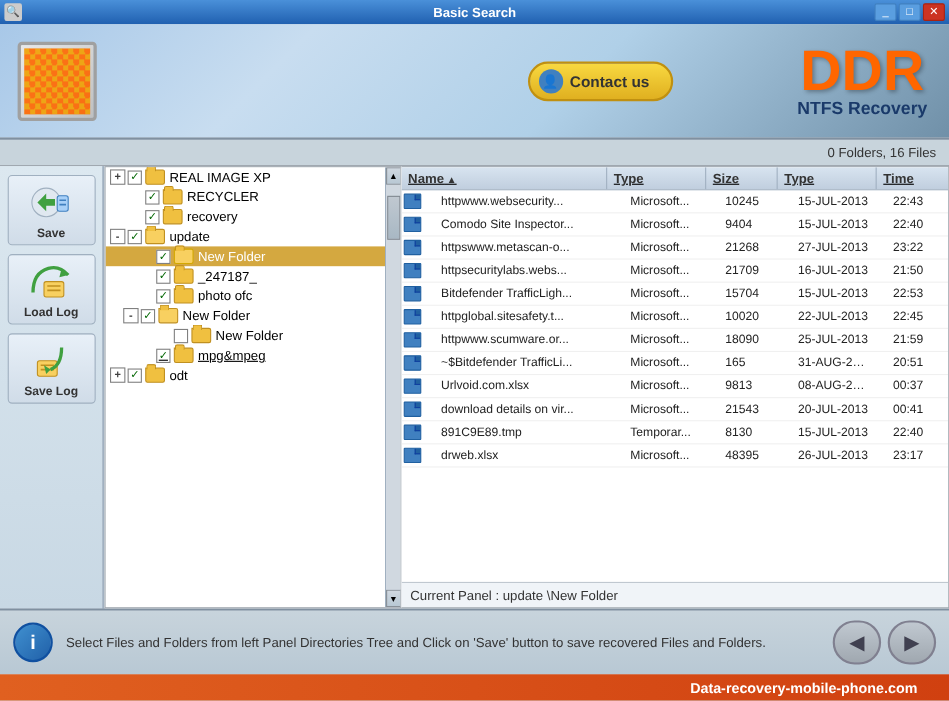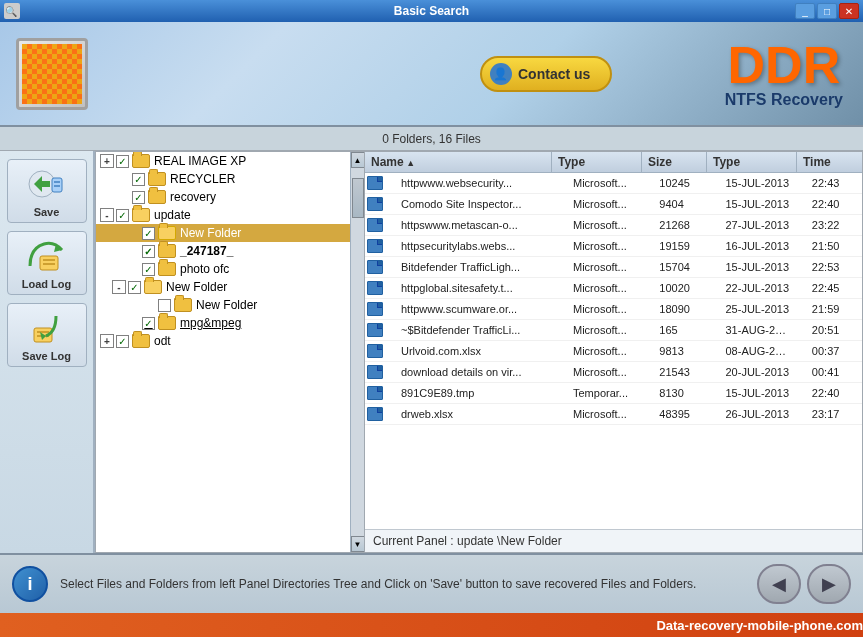--- a/index.html
+++ b/index.html
@@ -125,21 +125,21 @@
       font-weight: bold;
       color: #1a3a6a;
     }
 
     
     .stats-bar {
       height: 24px;
       background: #c8d4dc;
       display: flex;
       align-items: center;
-      justify-content: center;
+      justify-content: flex-end;
       padding: 0 12px;
       font-size: 12px;
       color: #333;
       border-bottom: 1px solid #a0a8b0;
     }
 
     
     .main-content {
       display: flex;
       height: calc(637px - 22px - 105px - 24px - 60px - 24px);
@@ -261,20 +261,21 @@
       display: flex;
       flex-direction: column;
       overflow: hidden;
     }
 
     .file-list-header {
       display: flex;
       background: linear-gradient(to bottom, #d8e4f0, #c0cede);
       border-bottom: 1px solid #a0b0c0;
       flex-shrink: 0;
+      text-decoration: underline;
     }
     .col-header {
       padding: 3px 6px;
       font-size: 12px;
       font-weight: bold;
       color: #333;
       border-right: 1px solid #a0b0c0;
       cursor: pointer;
       user-select: none;
       white-space: nowrap;
@@ -384,21 +385,21 @@
       color: #404050;
     }
 
     
     .footer {
       height: 24px;
       background: linear-gradient(to right, #e06020, #d04010);
       display: flex;
       align-items: center;
       justify-content: flex-end;
-      padding: 0 0;
+      padding: 0 29px;
     }
     .footer-text {
       color: white;
       font-size: 13px;
       font-weight: bold;
     }
 
     
     .tree-scroll-area {
       display: flex;
@@ -556,21 +557,21 @@
           <span>update</span>
         </div>
 
         <div class="tree-item highlighted" style="padding-left:30px;">
           <div class="tree-expand empty"></div>
           <div class="tree-checkbox checked"></div>
           <div class="folder-icon open" style="background:#f8d060; border-color:#d4a800;"></div>
           <span>New Folder</span>
         </div>
 
-        <div class="tree-item" style="padding-left:30px;font-weight:bold;">
+        <div class="tree-item" style="padding-left:30px;">
           <div class="tree-expand empty"></div>
           <div class="tree-checkbox checked"></div>
           <div class="folder-icon"></div>
           <span>_247187_</span>
         </div>
 
         <div class="tree-item" style="padding-left:30px;text-align:center;">
           <div class="tree-expand empty"></div>
           <div class="tree-checkbox checked"></div>
           <div class="folder-icon"></div>
@@ -655,21 +656,21 @@
       <div class="file-cell col-size">21268</div>
       <div class="file-cell col-date">27-JUL-2013</div>
       <div class="file-cell col-time">23:22</div>
     </div>
         <div class="file-row">
       <div class="file-icon-cell">
         <div class="file-small-icon"></div>
       </div>
       <div class="file-cell col-name">httpsecuritylabs.webs...</div>
       <div class="file-cell col-type">Microsoft...</div>
-      <div class="file-cell col-size">19159</div>
+      <div class="file-cell col-size">21709</div>
       <div class="file-cell col-date">16-JUL-2013</div>
       <div class="file-cell col-time">21:50</div>
     </div>
         <div class="file-row">
       <div class="file-icon-cell">
         <div class="file-small-icon"></div>
       </div>
       <div class="file-cell col-name">Bitdefender TrafficLigh...</div>
       <div class="file-cell col-type">Microsoft...</div>
       <div class="file-cell col-size">15704</div>

